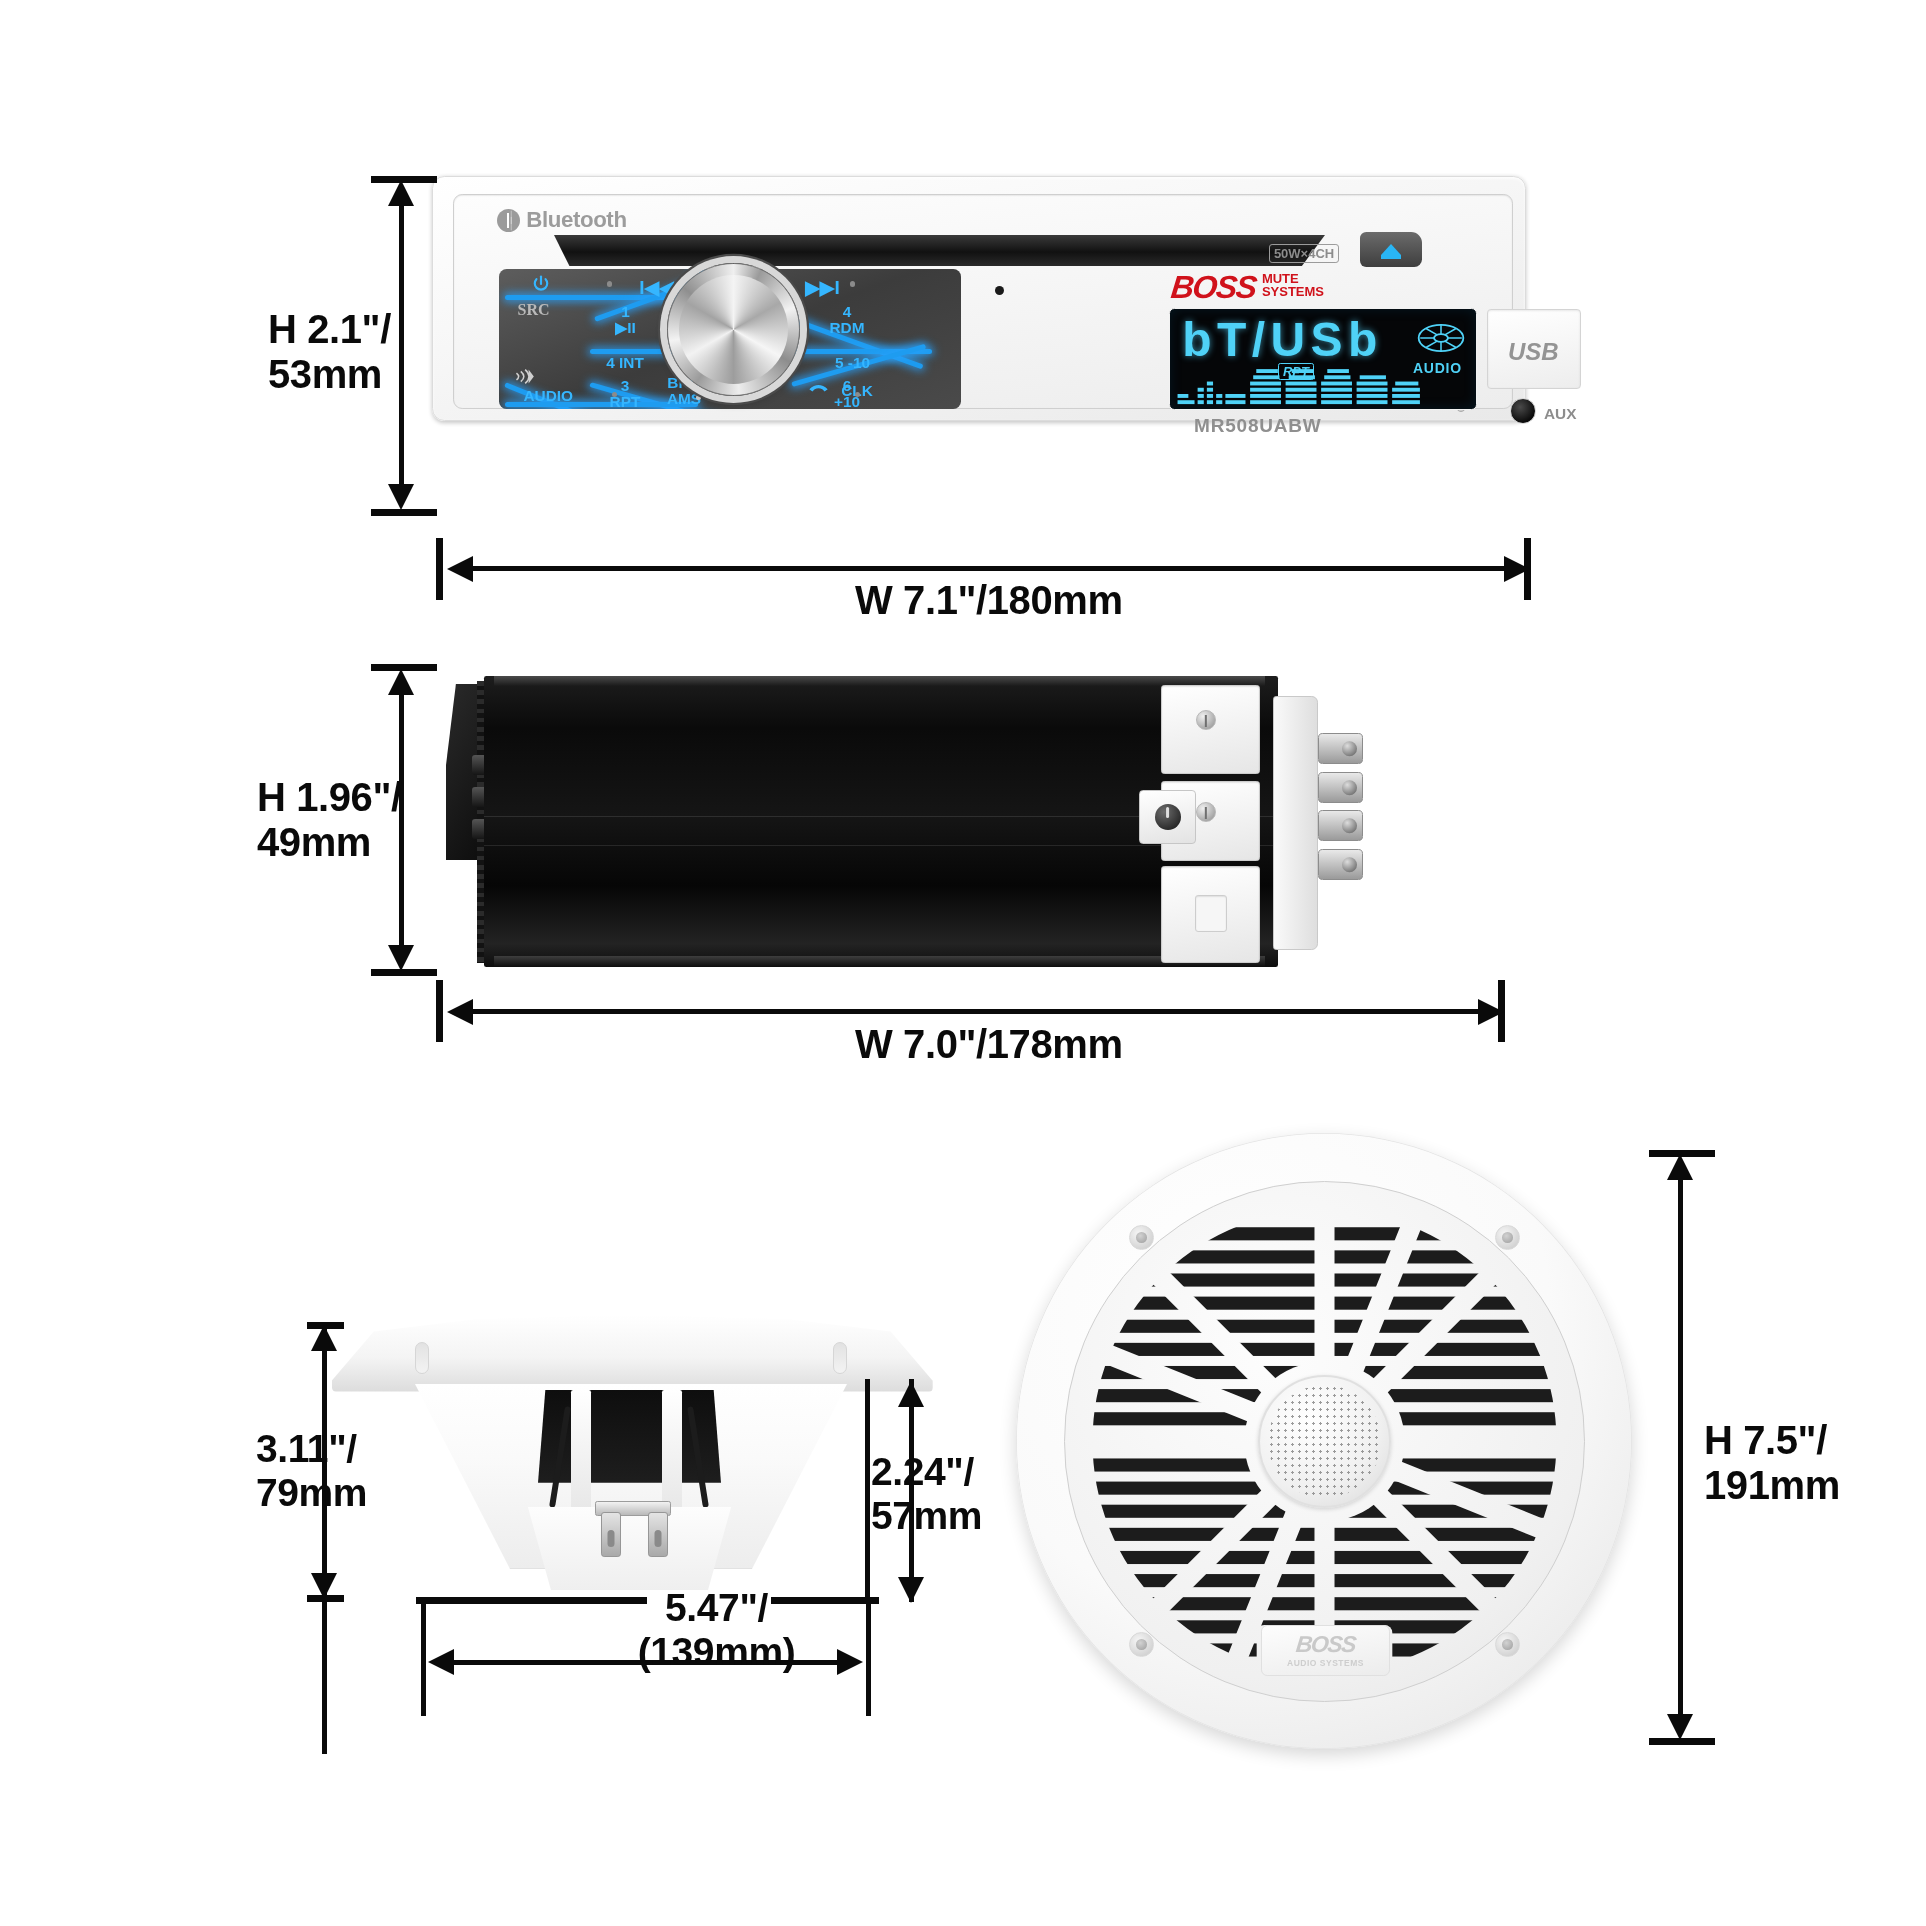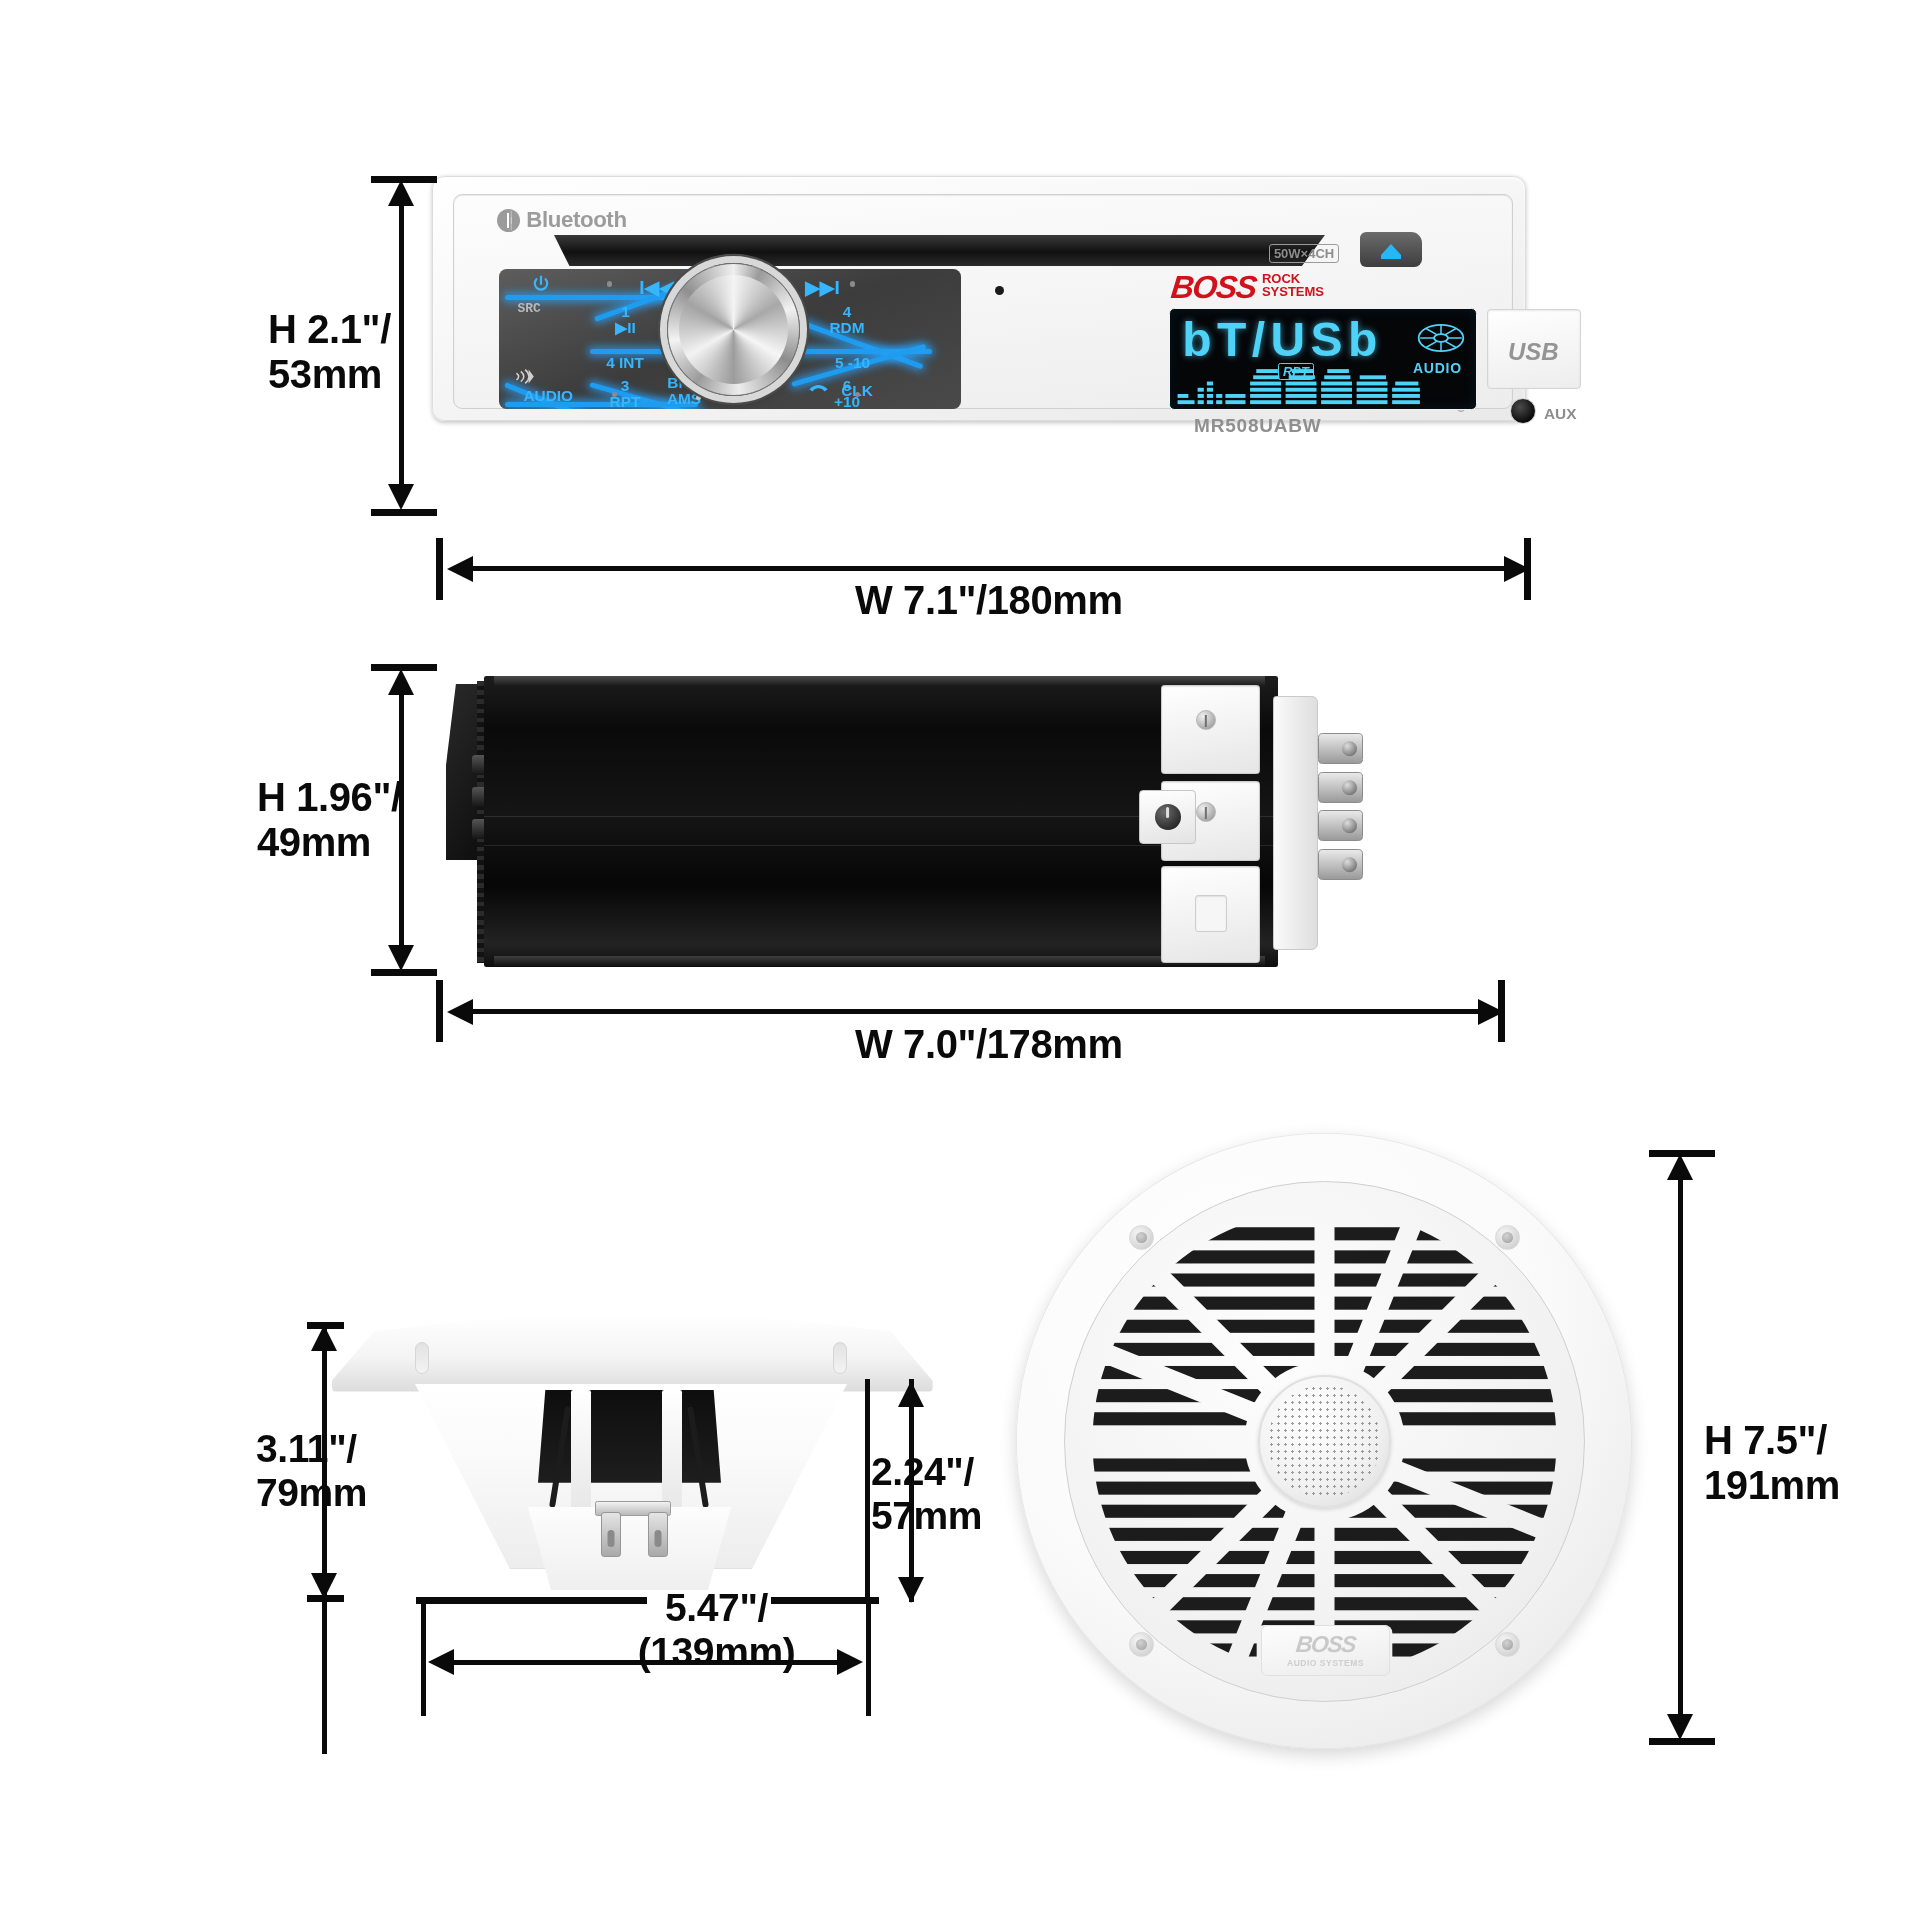--- a/index.html
+++ b/index.html
@@ -64,21 +64,21 @@
   #eject-btn .tri { width:0;height:0;border-left:10px solid transparent;border-right:10px solid transparent;border-bottom:11.6px solid #29b6f6; }
   #eject-btn .bar { position:absolute; bottom:8.5px; width:20px; height:3.9px; background:#29b6f6; }
 
   #btn-panel {
     position:absolute; left: 45px; top: 74px; width: 462px; height: 140px;
     background: linear-gradient(160deg,#5d5d5d,#3c3c3c 50%,#4a4a4a);
     border-radius: 7.7px; overflow:hidden;
   }
   .glow { position:absolute; background:#1e9cf0; box-shadow: 0 0 8.5px 2.3px rgba(40,160,250,.8); border-radius:3.1px; }
   .btxt { position:absolute; color:#35b6ff; font-weight:bold; font-size:15.4px; text-align:center; line-height:1.02; white-space:pre-line; font-family:"Liberation Sans",sans-serif;}
-  .btxt-grey { position:absolute; color:#b9b9b9; font-weight:bold; font-size:13px; font-family:Liberation Mono, monospace;}
+  .btxt-grey { position:absolute; color:#b9b9b9; font-weight:bold; font-size:16px; font-family:Liberation Serif, serif;}
   .dot3 { position:absolute; width:5.4px; height:5.4px; border-radius:50%; background:#cfcfcf; }
 
   #volume-knob {
     position:absolute; left: 213px; top: 68px; width: 133px; height: 133px; border-radius:50%;
     background: conic-gradient(#efefef 0deg,#9a9a9a 25deg,#f2f2f2 70deg,#8d8d8d 120deg,#ededed 175deg,#9b9b9b 215deg,#f3f3f3 260deg,#8f8f8f 310deg,#efefef 360deg);
     box-shadow: 0 0 0 7px #d8d8d8, 0 0 0 9.2px #4a4a4a, 0 4.6px 10.8px rgba(0,0,0,.45);
     border: 0.8px solid #777;
   }
   #volume-knob::after{ content:""; position:absolute; inset:10.8px; border-radius:50%;
     background: conic-gradient(#f4f4f4,#a8a8a8,#f6f6f6,#9d9d9d,#f2f2f2,#a3a3a3,#f4f4f4); }
@@ -328,21 +328,21 @@
         <span class="dot3" style="left:356px; top:123px; background:#8b8b8b;"></span>
       </div>
 
       <div id="volume-knob"></div>
 
       <span class="mic-hole" style="left: 541px; top: 91px;"></span>
       <span class="small-screw" style="left: 1002px; top: 207px;"></span>
 
       <div id="boss-logo">
         <span id="boss-word">BOSS</span>
-        <span id="boss-sub">ROCK
+        <span id="boss-sub">MUTE
 SYSTEMS</span>
       </div>
 
       <div id="lcd">
         <div id="lcd-main">bT/USb</div>
         <div id="lcd-rpt">RPT</div>
         <svg id="lcd-eq" viewBox="0 0 62 52">
           <ellipse cx="31" cy="26" rx="29" ry="17" fill="none" stroke="#4fd2f7" stroke-width="2.4"></ellipse>
           <ellipse cx="31" cy="26" rx="9" ry="5" fill="none" stroke="#4fd2f7" stroke-width="2.4"></ellipse>
           <path d="M31 9 L31 21 M31 31 L31 43 M4 26 L22 26 M40 26 L58 26 M12 14 L26 22 M36 30 L50 38 M50 14 L36 22 M26 30 L12 38" stroke="#4fd2f7" stroke-width="2"></path>

